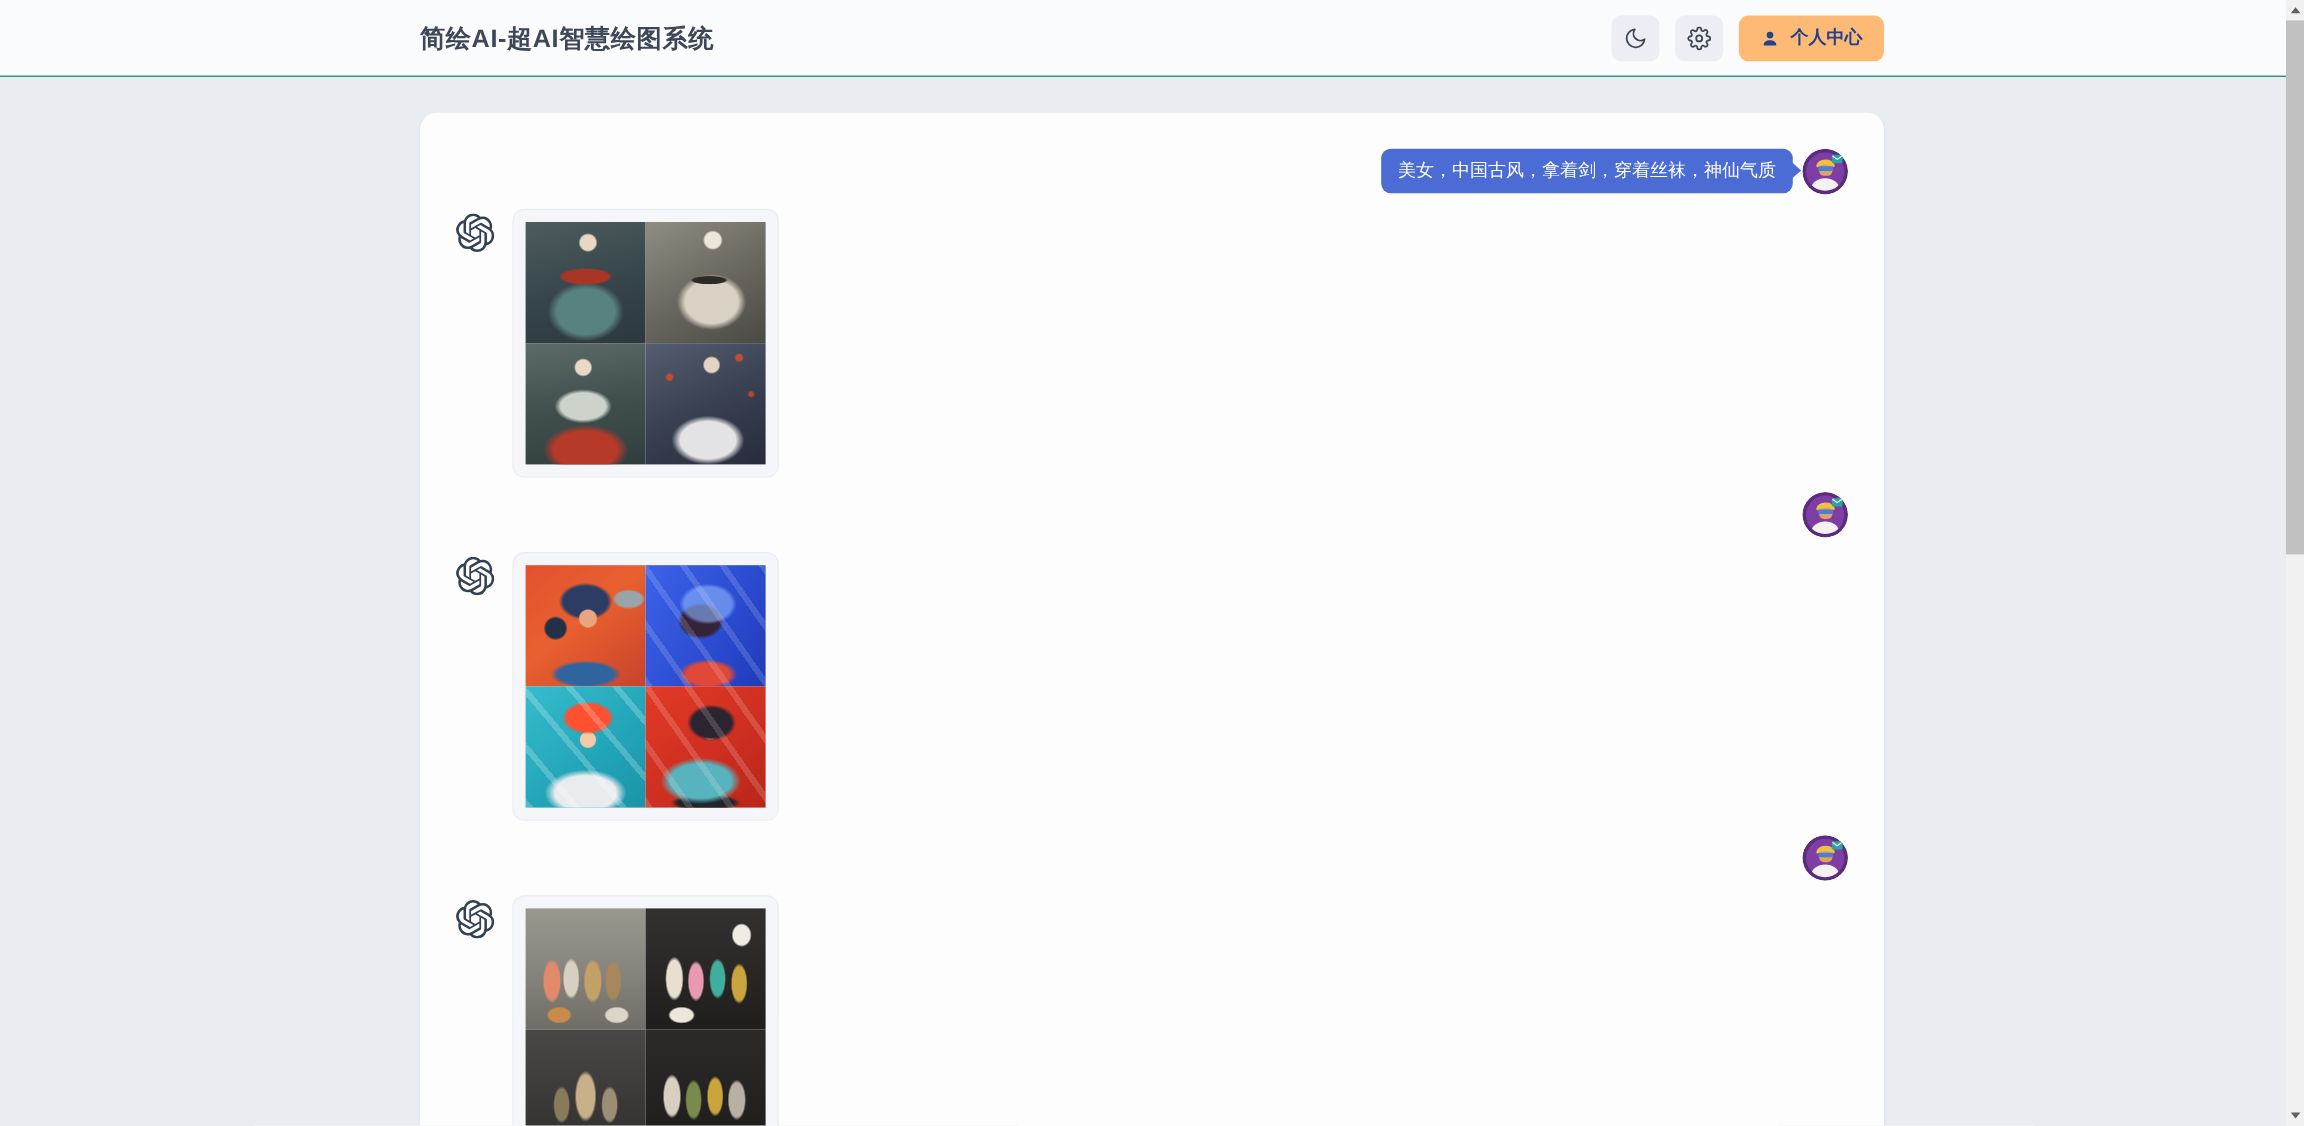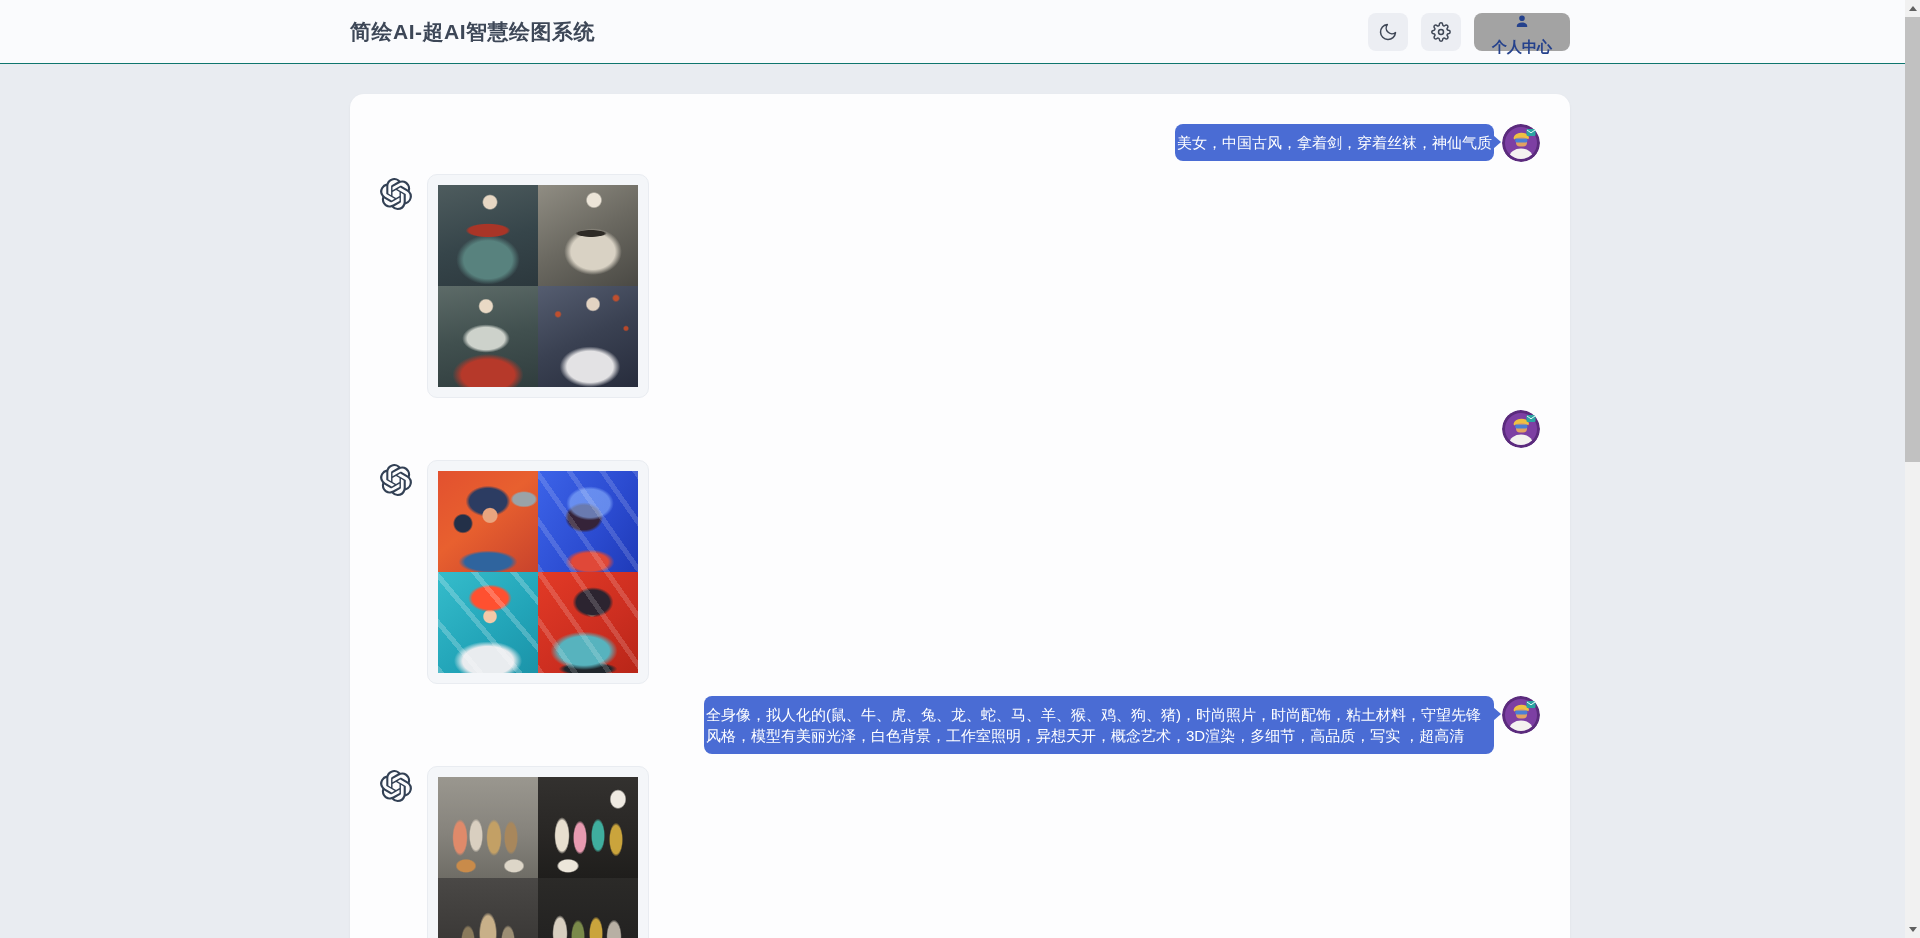--- a/index.html
+++ b/index.html
@@ -20,41 +20,40 @@
     display:flex; align-items:center; justify-content:space-between;
   }
   .app-title { font-size:21px; font-weight:700; color:#3d4757; letter-spacing:.5px; }
   .header-actions { display:flex; align-items:center; gap:13px; }
   .icon-btn {
     width:40px; height:38px; border:none; border-radius:8px; background:#eceef3;
     display:flex; align-items:center; justify-content:center; cursor:pointer;
   }
   .icon-btn svg { stroke:#3f4756; fill:none; stroke-width:1.8; stroke-linecap:round; stroke-linejoin:round; }
   .profile-btn {
-    height:38px; border:none; border-radius:8px; background:#a3a3a3; color:#24418c;
+    height:38px; border:none; border-radius:8px; background:#fdba74; color:#24418c;
     display:flex; align-items:center; gap:9px; padding:0 18px;
     font-size:15px; font-weight:600; cursor:pointer;
     font-family:"Liberation Sans","DejaVu Sans",sans-serif;
-    flex-direction:column;
   }
   .profile-btn svg { fill:#24418c; }
 
   
   .chat-panel {
     width:1220px; margin:30px auto 0; background:#fdfdfe;
     border-radius:14px; padding:30px 30px 40px; min-height:920px;
     box-shadow:0 1px 3px rgba(16,24,40,.05);
   }
   .msg-row { display:flex; margin-bottom:12px; align-items:flex-start; }
   .user-row { justify-content:flex-end; gap:8px; }
   .ai-row   { justify-content:flex-start; gap:15px; }
 
   .bubble {
     position:relative; background:#4a6cd4; color:#fff;
-    font-size:15px; line-height:21px; padding:8px 2px;
+    font-size:15px; line-height:21px; padding:8px 14px;
     border-radius:8px; max-width:790px;
   }
   .bubble::after {
     content:""; position:absolute; right:-7px; top:11px; width:0; height:0;
     border-top:7px solid transparent; border-bottom:7px solid transparent;
     border-left:8px solid #4a6cd4;
   }
   .avatar { width:38px; height:38px; flex:none; border-radius:50%; }
 
   .ai-logo { width:32px; height:32px; margin-top:4px; flex:none; }
@@ -263,21 +262,20 @@
       <div class="img-grid">
         <div class="tile m2-a" title="红底蓝发机械少女"></div>
         <div class="tile m2-b" title="蓝底透明头盔少女"></div>
         <div class="tile m2-c" title="青底橙发白甲少女"></div>
         <div class="tile m2-d" title="红底青衣机车少女"></div>
       </div>
     </div>
   </div>
 
   <div class="msg-row user-row">
-    <div class="bubble">全身像，拟人化的(鼠、牛、虎、兔、龙、蛇、马、羊、猴、鸡、狗、猪)，时尚照片，时尚配饰，粘土材料，守望先锋风格，模型有美丽光泽，白色背景，工作室照明，异想天开，概念艺术，3D渲染，多细节，高品质，写实 ，超高清</div>
     <svg class="avatar" viewBox="0 0 38 38">
       <circle cx="19" cy="19" r="19" fill="#5b2b7d"></circle>
       <circle cx="19" cy="19" r="16" fill="#7d3fa3"></circle>
       <clipPath id="avclip3">
           <circle cx="19" cy="19" r="16"></circle>
         </clipPath>
       <g clip-path="url(#avclip3)">
         <ellipse cx="19" cy="33" rx="11.5" ry="8.5" fill="#f4f2f0"></ellipse>
         <rect x="14" y="11" width="11" height="11.5" rx="4" fill="#e2a262"></rect>
         <path d="M11.5 14 a8 6.5 0 0 1 15.5 -0.5 l-0.6 1.8 q-7 -4.5 -14.2 0.2 Z" fill="#eec043"></path>

